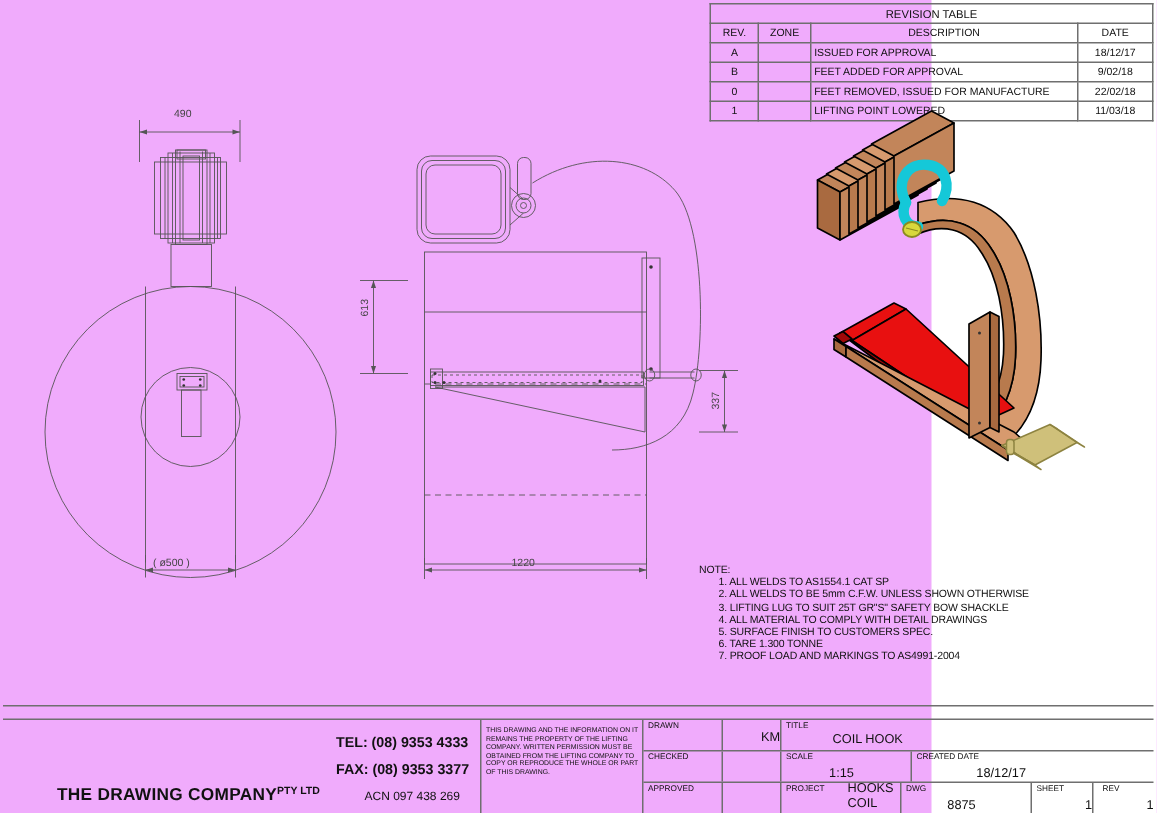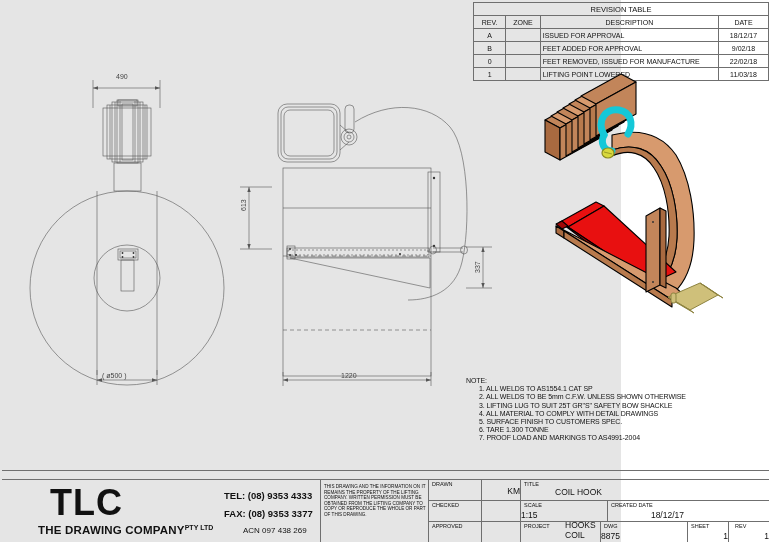--- a/index.html
+++ b/index.html
@@ -1,18 +1,18 @@
 <!DOCTYPE html>
 <html><head>
 <meta charset="utf-8">
 <style>
   html,body{margin:0;padding:0;background:#ffffff;}
   body{width:771px;height:542px;overflow:hidden;
        font-family:"Liberation Sans","DejaVu Sans",sans-serif;color:#111;}
-  #sheet{position:relative;width:621px;height:542px;background:#e5e5e5;}
+  #sheet{position:relative;width:621px;height:542px;background:#f0abfc;}
 
   
   .revtable{position:absolute;left:473px;top:2px;width:296px;
             border-collapse:collapse;font-size:7px;}
   .revtable td,.revtable th{border:1px solid #6f6f6f;padding:1px 2px;
             line-height:9px;height:10px;font-weight:normal;}
   .revtable .rt-title{text-align:center;font-size:7.5px;}
   .rt-head td{text-align:center;}
   .c-rev{width:28px;text-align:center;}
   .c-zone{width:30px;text-align:center;}
@@ -46,21 +46,21 @@
   .tb-acn{position:absolute;left:241px;top:46px;font-size:8px;text-align:right;}
 
   .tb-disc{width:102px;border-left:1px solid #6f6f6f;padding:4px 2px 0 3px;
            font-size:4.6px;line-height:5.6px;}
   .tb-grid{flex:1;border-left:1px solid #6f6f6f;display:flex;flex-direction:column;}
   .tbr{flex:1;display:flex;border-bottom:1px solid #6f6f6f;}
   .tbr:last-child{border-bottom:none;}
   .cell{position:relative;border-right:1px solid #6f6f6f;}
   .cell:last-child{border-right:none;}
   .lbl{position:absolute;left:3px;top:1px;font-size:5.5px;line-height:6px;}
-  .val{position:absolute;left:0;right:6px;bottom:1px;text-align:left;
+  .val{position:absolute;left:0;right:6px;bottom:1px;text-align:center;
        font-size:8.5px;}
   .val-l{position:absolute;left:22px;bottom:1px;font-size:8.5px;text-align:left;margin-top:17px;}
   .val-c{position:absolute;left:0;right:0;bottom:1px;text-align:right;font-size:8.5px;}
   .w-drawn{width:52px;} .w-drawnv{width:38px;} .w-scale{width:86px;} .w-date{width:76px;}
   .w-sheet{width:40px;} .w-rev{width:40px;}
 </style>
 </head>
 <body>
 
 <div id="sheet">
@@ -299,21 +299,20 @@
       <li>5. SURFACE FINISH TO CUSTOMERS SPEC.</li>
       <li>6. TARE 1.300 TONNE</li>
       <li>7. PROOF LOAD AND MARKINGS TO AS4991-2004</li>
     </ol>
   </div>
 
   <div class="tb">
     <div class="tbrow">
 
       <div class="tb-logo">
-        <div class="logo-tlc">TLC</div>
         <div class="logo-sub">
           <span>THE DRAWING COMPANY</span><span class="logo-pty">PTY LTD</span>
         </div>
         <div class="tb-tel">TEL: (08) 9353 4333</div>
         <div class="tb-fax">FAX: (08) 9353 3377</div>
         <div class="tb-acn">ACN 097 438 269</div>
       </div>
 
       <div class="tb-disc">THIS DRAWING AND THE INFORMATION ON IT REMAINS THE PROPERTY OF THE LIFTING COMPANY. WRITTEN PERMISSION MUST BE OBTAINED FROM THE LIFTING COMPANY TO COPY OR REPRODUCE THE WHOLE OR PART OF THIS DRAWING.</div>
 

